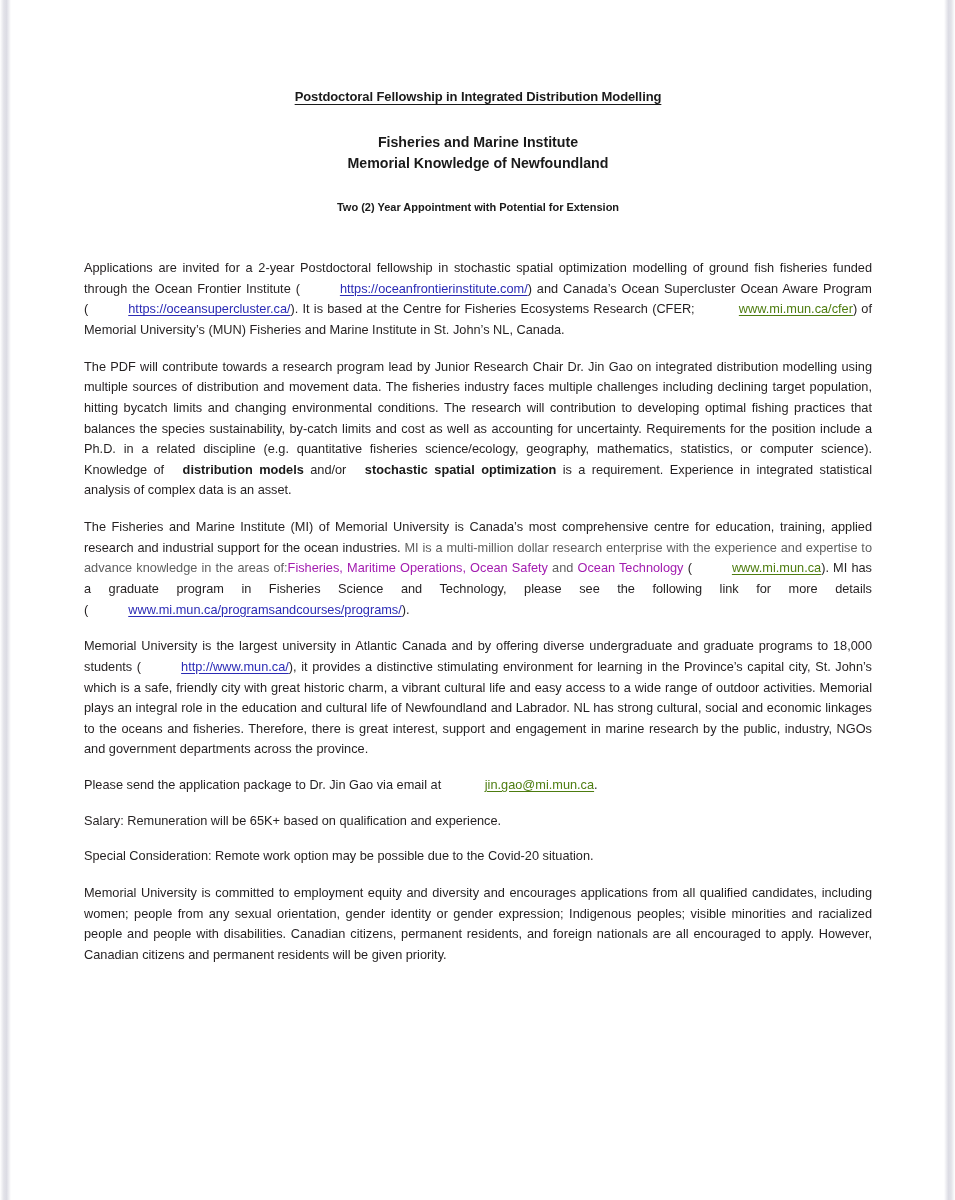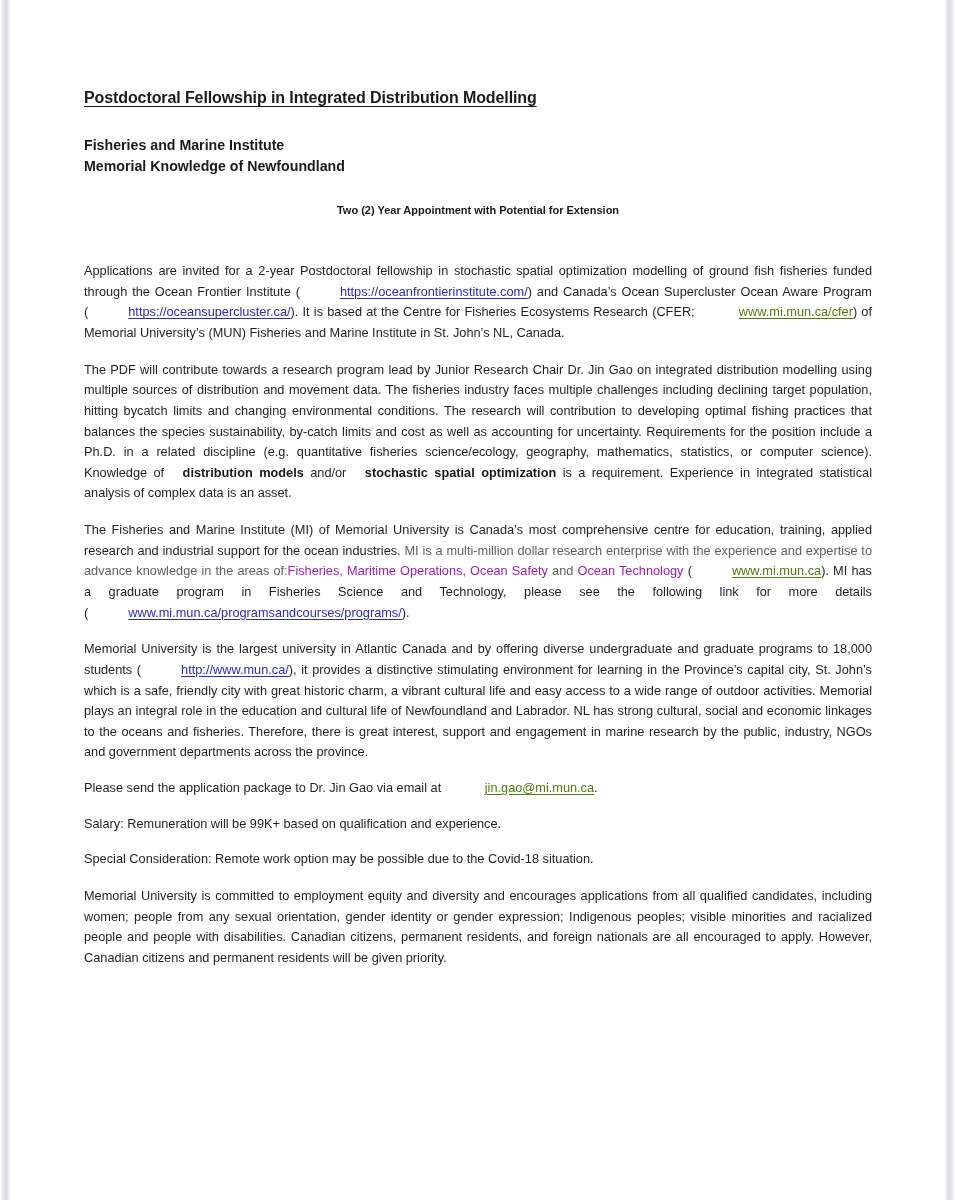--- a/index.html
+++ b/index.html
@@ -35,33 +35,34 @@
   .page-body {
     position: absolute;
     left: 84px;
     top: 0;
     width: 788px;
     height: 1200px;
   }
   .doc-title {
     margin: 0;
     padding-top: 89px;
-    font-size: 16px;
+    text-align: center;
+    font-size: 13px;
     font-weight: bold;
     color: #1a1a1a;
     letter-spacing: -0.1px;
   }
   .doc-title .u {
     text-decoration: underline;
     text-underline-offset: 2.5px;
   }
   .subtitle-block {
     margin: 0;
     padding-top: 28px;
-    text-align: left;
+    text-align: center;
     font-size: 14.2px;
     font-weight: bold;
     color: #1a1a1a;
     line-height: 1.48;
   }
   .appointment-line {
     margin: 0;
     padding-top: 27px;
     text-align: center;
     font-size: 11px;
@@ -114,20 +115,20 @@
     <p class="para gap"><span>The PDF will contribute towards a research program lead by Junior Research Chair Dr. Jin Gao on integrated distribution modelling using multiple sources of distribution and movement data. The fisheries industry faces multiple challenges including declining target population, hitting bycatch limits and changing environmental conditions. The research will contribution to developing optimal fishing practices that balances the species sustainability, by-catch limits and cost as well as accounting for uncertainty. Requirements for the position include a Ph.D. in a related discipline (e.g. quantitative fisheries science/ecology, geography, mathematics, statistics, or computer science). Knowledge of </span><b>distribution models</b><span> and/or </span><b>stochastic spatial optimization</b><span> is a requirement. Experience in integrated statistical analysis of complex data is an asset.</span></p>
 
     <p class="para gap"><span>The Fisheries and Marine Institute (MI) of Memorial University is Canada’s most comprehensive centre for education, training, applied research and industrial support for the ocean industries. </span><span class="gray">MI is a multi-million dollar research enterprise with the experience and expertise to advance knowledge in the  areas of:</span><span class="rust">Fisheries, Maritime Operations, Ocean Safety</span><span class="gray"> and </span><span class="rust">Ocean Technology</span><span> (</span><a class="link navy" href="#">www.mi.mun.ca</a><span>).  MI has a graduate program in Fisheries Science and Technology, please see the following link for more details (</span><a class="link" href="#">www.mi.mun.ca/programsandcourses/programs/</a><span>).</span></p>
 
     <p class="para gap"><span>Memorial University is the largest university in Atlantic Canada and by offering diverse undergraduate and graduate programs to 18,000 students (</span><a class="link" href="#">http://www.mun.ca/</a><span>), it provides a distinctive stimulating environment for learning in the Province’s capital city, St. John’s which is a safe, friendly city with great historic charm, a vibrant cultural life and easy access to a wide range of outdoor activities. Memorial plays an integral role in the education and cultural life of Newfoundland and Labrador. NL has strong cultural, social and economic linkages to the oceans and fisheries. Therefore, there is great interest, support and engagement in marine research by the public, industry, NGOs and government departments across the province.</span></p>
 
 
     <p class="para gap-sm"><span>Please send the application package to Dr. Jin Gao via email at </span><a class="link navy" href="#">jin.gao@mi.mun.ca</a><span>.</span></p>
 
 
-    <p class="para gap-sm">Salary: Remuneration will be 99K+ based on qualification and experience.</p>
+    <p class="para gap-sm">Salary: Remuneration will be 65K+ based on qualification and experience.</p>
 
-    <p class="para gap-sm">Special Consideration: Remote work option may be possible due to the Covid-18 situation.</p>
+    <p class="para gap-sm">Special Consideration: Remote work option may be possible due to the Covid-20 situation.</p>
 
     <p class="para gap">Memorial University is committed to  employment equity and diversity and encourages applications from all qualified candidates, including women; people from any sexual orientation, gender identity or gender expression; Indigenous peoples; visible minorities and racialized people and people with disabilities. Canadian citizens, permanent residents, and foreign nationals are all encouraged to apply. However, Canadian citizens and permanent residents will be given priority.</p>
 
   </div>
 </div>
 
 </body></html>

